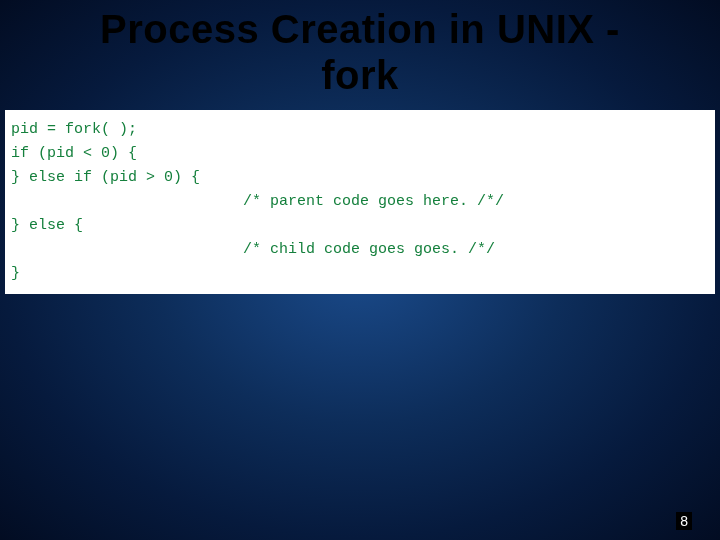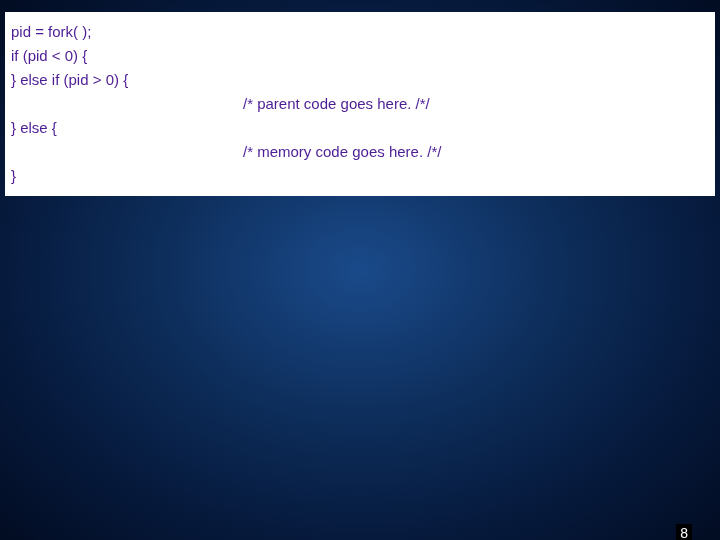--- a/index.html
+++ b/index.html
@@ -24,23 +24,23 @@
     letter-spacing: 0.5px;
   }
   .code-block {
     background: #ffffff;
     margin: 12px 5px 0 5px;
     padding: 8px 6px 8px 6px;
   }
   .code-row {
     display: flex;
     align-items: baseline;
-    font-family: Liberation Sans, sans-serif;
+    font-family: Liberation Mono, monospace;
     font-size: 15px;
-    color: #4c1d95;
+    color: #15803d;
     line-height: 1.6;
   }
   .code-left {
     width: 232px;
     flex-shrink: 0;
     white-space: pre;
   }
   .code-right {
     flex: 1;
     white-space: pre;
@@ -53,20 +53,24 @@
     background: #000;
     font-size: 14px;
     padding: 1px 4px;
   }
 </style>
 </head>
 <body>
 
 <div class="slide">
 
+  <div class="title">
+    <div>Process Creation in UNIX -</div>
+    <div>fork</div>
+  </div>
 
   <div class="code-block">
     <div class="code-row">
       <div class="code-left">pid = fork( );</div>
     </div>
     <div class="code-row">
       <div class="code-left">if (pid &lt; 0) {</div>
       <div class="code-right"></div>
     </div>
     <div class="code-row">
@@ -78,21 +82,21 @@
     <div class="code-row">
       <div class="code-left"></div>
       <div class="code-right">/* parent code goes here. /*/</div>
     </div>
     <div class="code-row">
       <div class="code-left">} else {</div>
       <div class="code-right"></div>
     </div>
     <div class="code-row">
       <div class="code-left"></div>
-      <div class="code-right">/* memory code goes here. /*/</div>
+      <div class="code-right">/* child code goes goes. /*/</div>
     </div>
     <div class="code-row">
       <div class="code-left">}</div>
       <div class="code-right"></div>
     </div>
   </div>
 
   <div class="page-number">8</div>
 
 </div>

